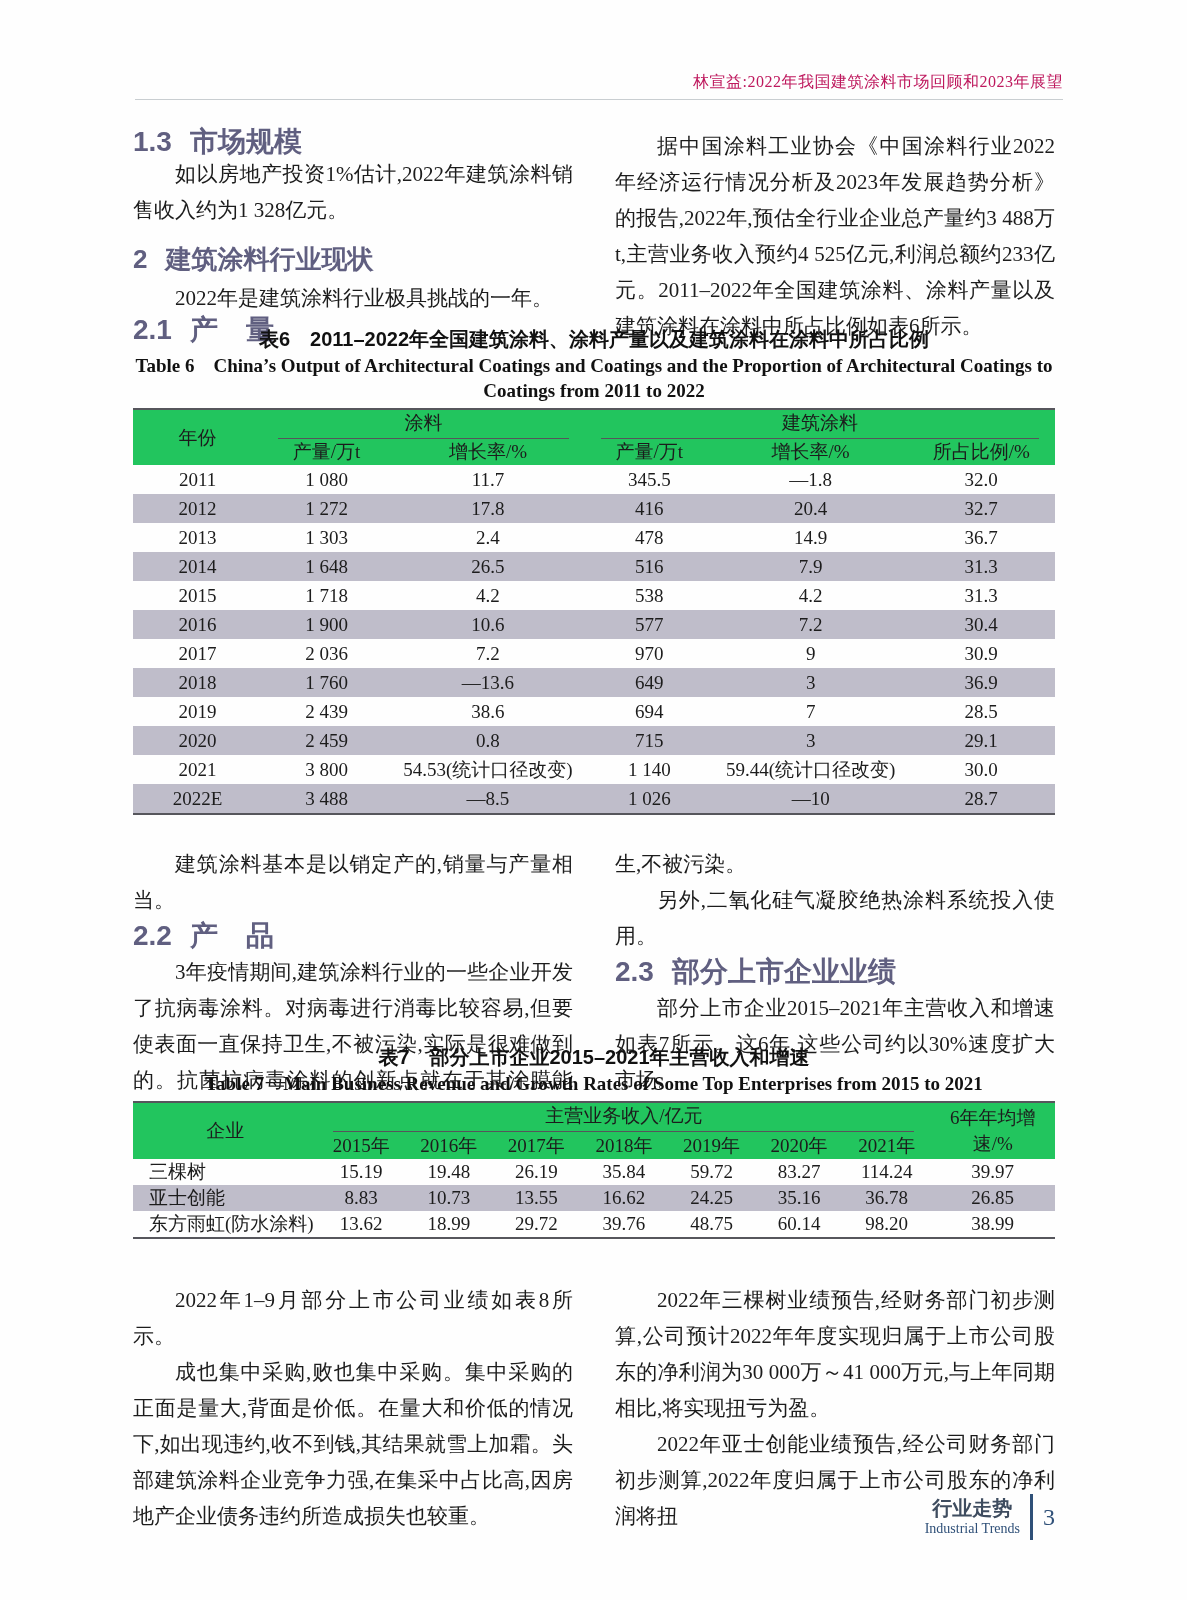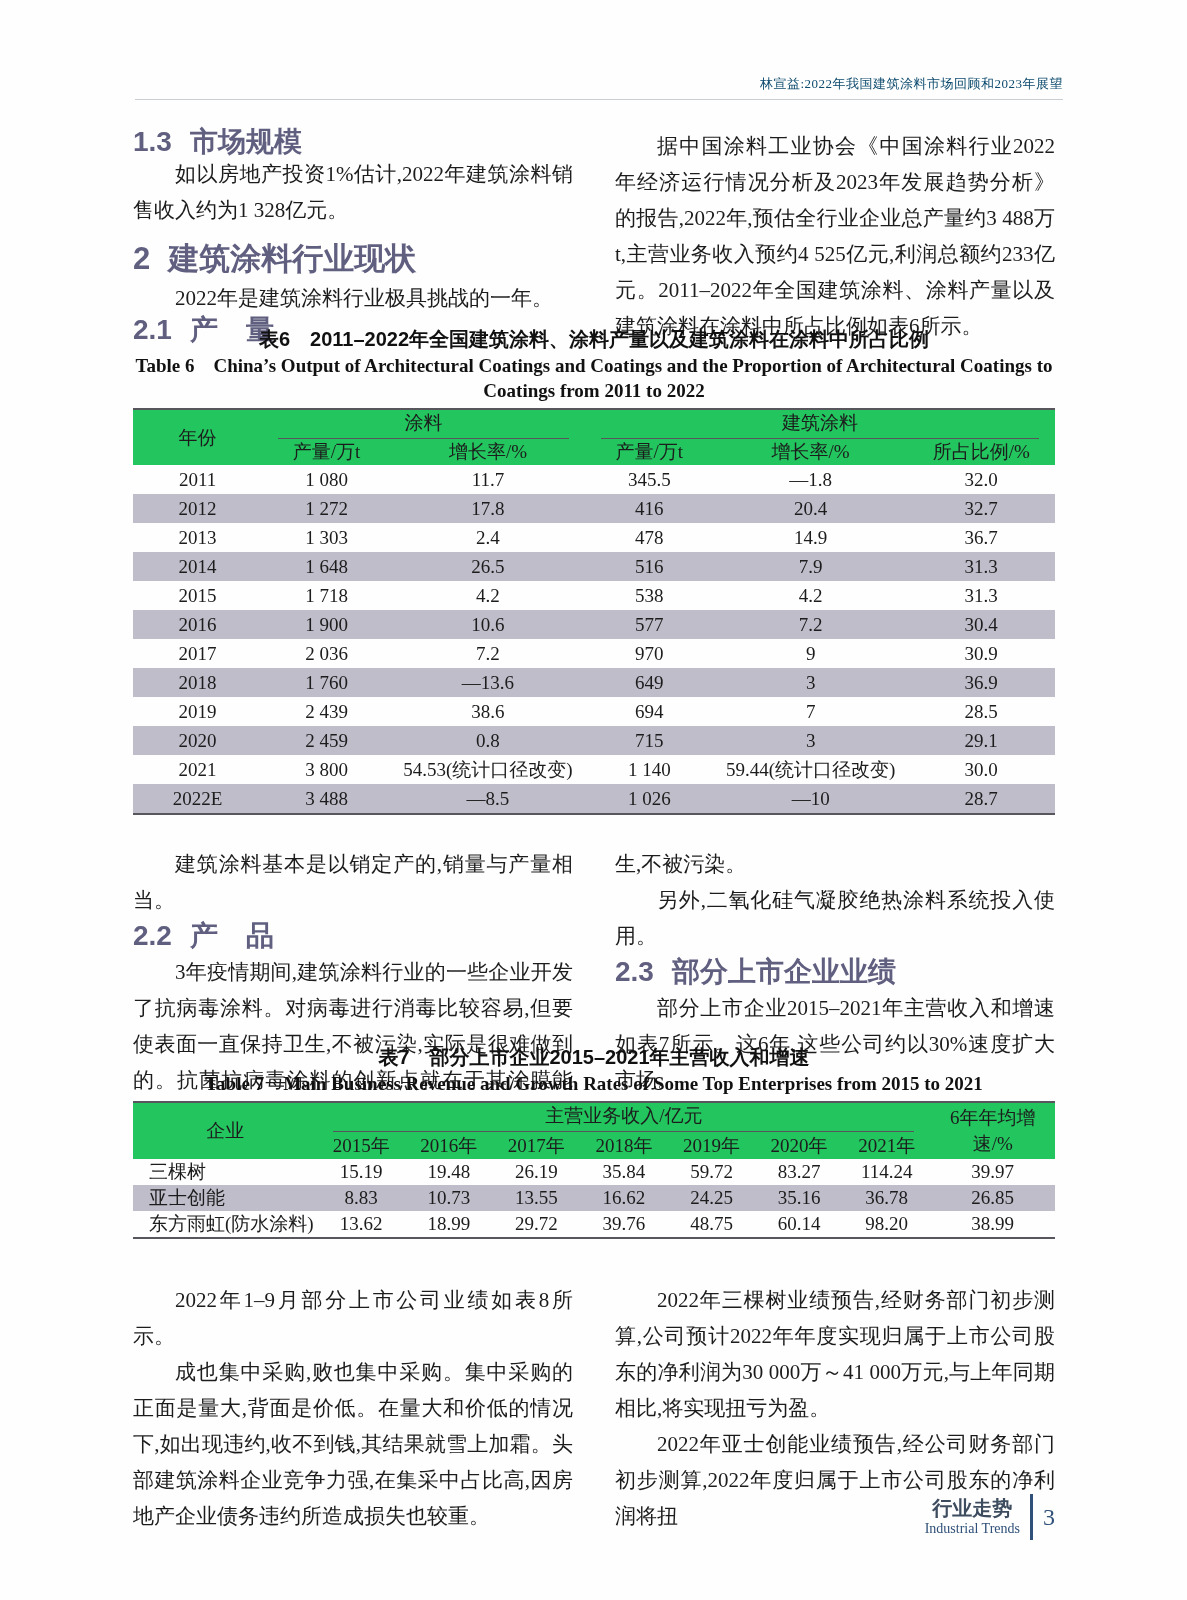--- a/index.html
+++ b/index.html
@@ -3,37 +3,37 @@
 <meta charset="utf-8">
 <style>
   html,body{margin:0;padding:0;background:#ffffff;}
   .page{position:relative;width:1187px;height:1600px;background:#fefefe;overflow:hidden;
         font-family:"Liberation Serif","DejaVu Serif",serif;color:#1c1c1c;}
 
   
   .running-head{position:absolute;left:135px;top:0;width:928px;height:100px;
     display:flex;justify-content:flex-end;align-items:flex-end;
     border-bottom:1.5px solid #c9ced1;box-sizing:border-box;padding-bottom:6px;}
-  .running-head .rh-text{font-size:13px;color:#0c4a6e;letter-spacing:.5px;}
+  .running-head .rh-text{font-size:16px;color:#be185d;letter-spacing:.5px;}
 
   
   .cols{position:absolute;left:133px;width:922px;display:flex;gap:42px;}
   .col{width:440px;}
   .sec-top{top:128px;}
   .sec-mid{top:846px;}
   .sec-bottom{top:1282px;}
 
   p.body{margin:0;font-size:21px;line-height:36px;text-align:justify;}
   p.indent{text-indent:2em;}
 
   .h-sub{margin:0;font-family:"Liberation Sans","DejaVu Sans",sans-serif;
     font-size:28px;font-weight:bold;color:#605f80;line-height:28px;}
   .h-sub.flow{line-height:36px;}
   .h-main{margin:12px 0 2px;font-family:"Liberation Sans","DejaVu Sans",sans-serif;
-    font-size:31px;font-weight:bold;color:#605f80;line-height:38px;}
+    font-size:26px;font-weight:bold;color:#605f80;line-height:38px;}
   .h-num{margin-right:18px;}
 
   
   .tblock{position:absolute;left:133px;width:922px;}
   .t6{top:326px;}
   .t7{top:1044px;}
   .cap-zh{text-align:center;font-family:"Liberation Sans","DejaVu Sans",sans-serif;
     font-weight:bold;font-size:20px;line-height:27px;color:#111;}
   .cap-en{text-align:center;font-weight:bold;font-size:19px;line-height:25px;color:#111;}
 

